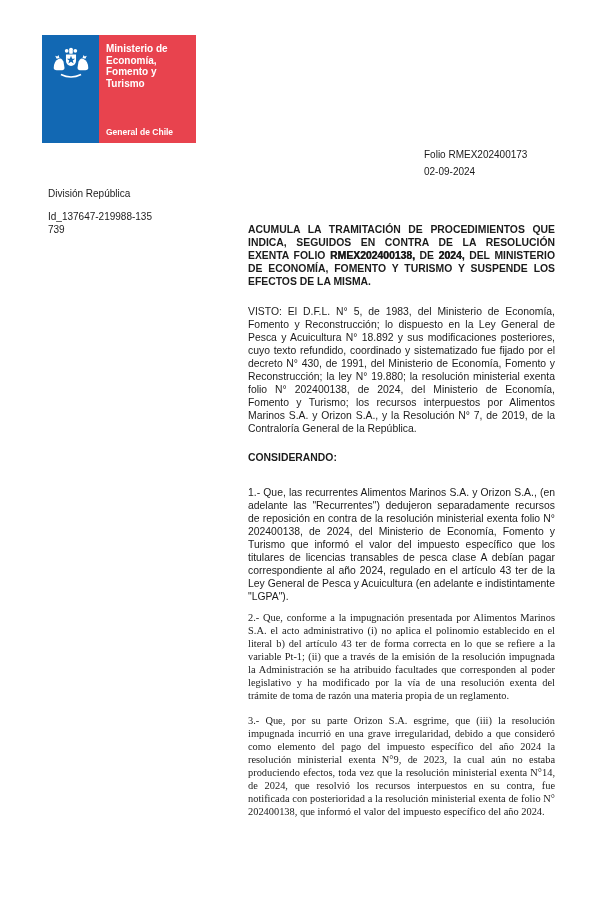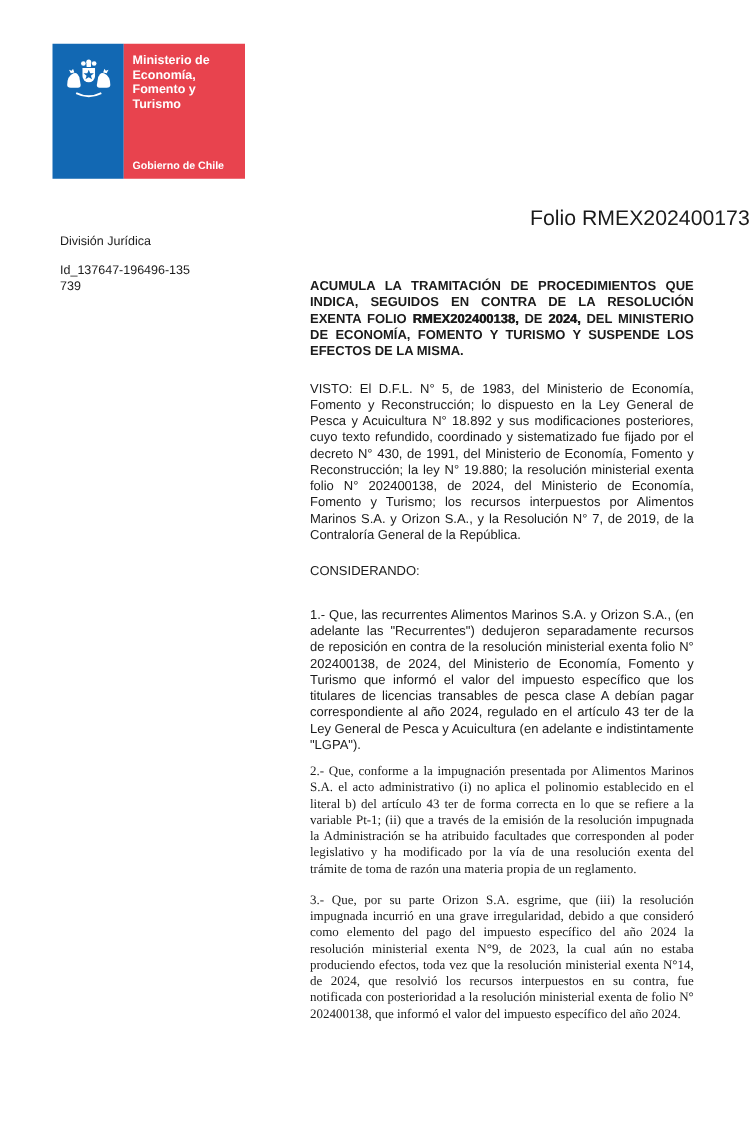--- a/index.html
+++ b/index.html
@@ -38,24 +38,23 @@
   }
   .government-label {
     position: absolute; left: 7px; bottom: 6px;
     color: #fff; font-weight: bold;
     font-size: 8.5px;
   }
 
   
   .folio-block {
     position: absolute; left: 424px; top: 146px;
-    font-size: 17px; line-height: 17px;
+    font-size: 10px; line-height: 17px;
     font-weight: 500; color: #1a1a1a;
     white-space: nowrap;
-    margin-top: 20px;
   }
 
   
   .division {
     position: absolute; left: 48px; top: 188px;
     font-size: 10px;
   }
   .doc-id {
     position: absolute; left: 48px; top: 210px;
     font-size: 10px; line-height: 13px;
@@ -66,21 +65,21 @@
   
   .doc-body {
     position: absolute; left: 248px; top: 203px;
     width: 307px;
     font-size: 10.4px; line-height: 13px; margin-top: 20px;
   }
   .doc-body p { margin: 0; text-align: justify; }
   .title-par { font-weight: bold; margin-bottom: 17px !important; }
   .xbold { text-shadow: 0.4px 0 currentColor; }
   .visto-par { margin-bottom: 16px !important; }
-  .considerando { font-weight: normal; margin-bottom: 22px !important; }
+  .considerando { font-weight: bold; margin-bottom: 22px !important; }
   .num-par { margin-bottom: 9px !important; }
   .num-par + .num-par { margin-top: 0; font-family: Liberation Serif, serif; }
   .gap-sm { margin-bottom: 8px !important; }
   .gap-md { margin-bottom: 12px !important; }
   strong { font-weight: normal; }
 </style>
 </head>
 <body>
 
 <div class="page">
@@ -105,30 +104,31 @@
 
         </g>
         <polygon fill="#1268b3" points="32,12 33.6,16 37.8,16 34.4,18.6 35.7,22.6 32,20.2 28.3,22.6 29.6,18.6 26.2,16 30.4,16"></polygon>
         <g stroke="#ffffff" stroke-width="2" fill="none">
           <path d="M18 38 q14 7 28 0"></path>
         </g>
       </svg>
     </div>
     <div class="logo-red">
       <div class="ministry-name">Ministerio de Economía, Fomento y Turismo</div>
-      <div class="government-label">Gobierno de Chile</div>
+      <div class="government-label">General de Chile</div>
     </div>
   </div>
 
   <div class="folio-block">
     <div>Folio RMEX202400173</div>
+    <div>02-09-2024</div>
   </div>
 
-  <div class="division">División Jurídica</div>
-  <div class="doc-id">Id_137647-196496-135739</div>
+  <div class="division">División República</div>
+  <div class="doc-id">Id_137647-219988-135739</div>
 
   <div class="doc-body">
 
     <p class="title-par"><span>ACUMULA LA TRAMITACIÓN DE PROCEDIMIENTOS QUE INDICA, SEGUIDOS EN CONTRA DE LA RESOLUCIÓN EXENTA FOLIO </span><span class="xbold">RMEX202400138,</span><span> DE </span><span class="xbold">2024,</span><span> DEL MINISTERIO DE ECONOMÍA, FOMENTO Y TURISMO Y SUSPENDE LOS EFECTOS DE LA MISMA.</span></p>
 
     <p class="visto-par"><strong>VISTO:</strong><span> El D.F.L. N° 5, de 1983, del Ministerio de Economía, Fomento y Reconstrucción; lo dispuesto en la Ley General de Pesca y Acuicultura N° 18.892 y sus modificaciones posteriores, cuyo texto refundido, coordinado y sistematizado fue fijado por el decreto N° 430, de 1991, del Ministerio de Economía, Fomento y Reconstrucción; la ley N° 19.880; la resolución ministerial exenta folio N° 202400138, de 2024, del Ministerio de Economía, Fomento y Turismo; los recursos interpuestos por Alimentos Marinos S.A. y Orizon S.A., y la Resolución N° 7, de 2019, de la Contraloría General de la República.</span></p>
 
     <p class="considerando">CONSIDERANDO:</p>
 
     <p class="num-par gap-sm">1.- Que, las recurrentes Alimentos Marinos S.A. y Orizon S.A., (en adelante las "Recurrentes") dedujeron separadamente recursos de reposición en contra de la resolución ministerial exenta folio N° 202400138, de 2024, del Ministerio de Economía, Fomento y Turismo que informó el valor del impuesto específico que los titulares de licencias transables de pesca clase A debían pagar correspondiente al año 2024, regulado en el artículo 43 ter de la Ley General de Pesca y Acuicultura (en adelante e indistintamente "LGPA").</p>

